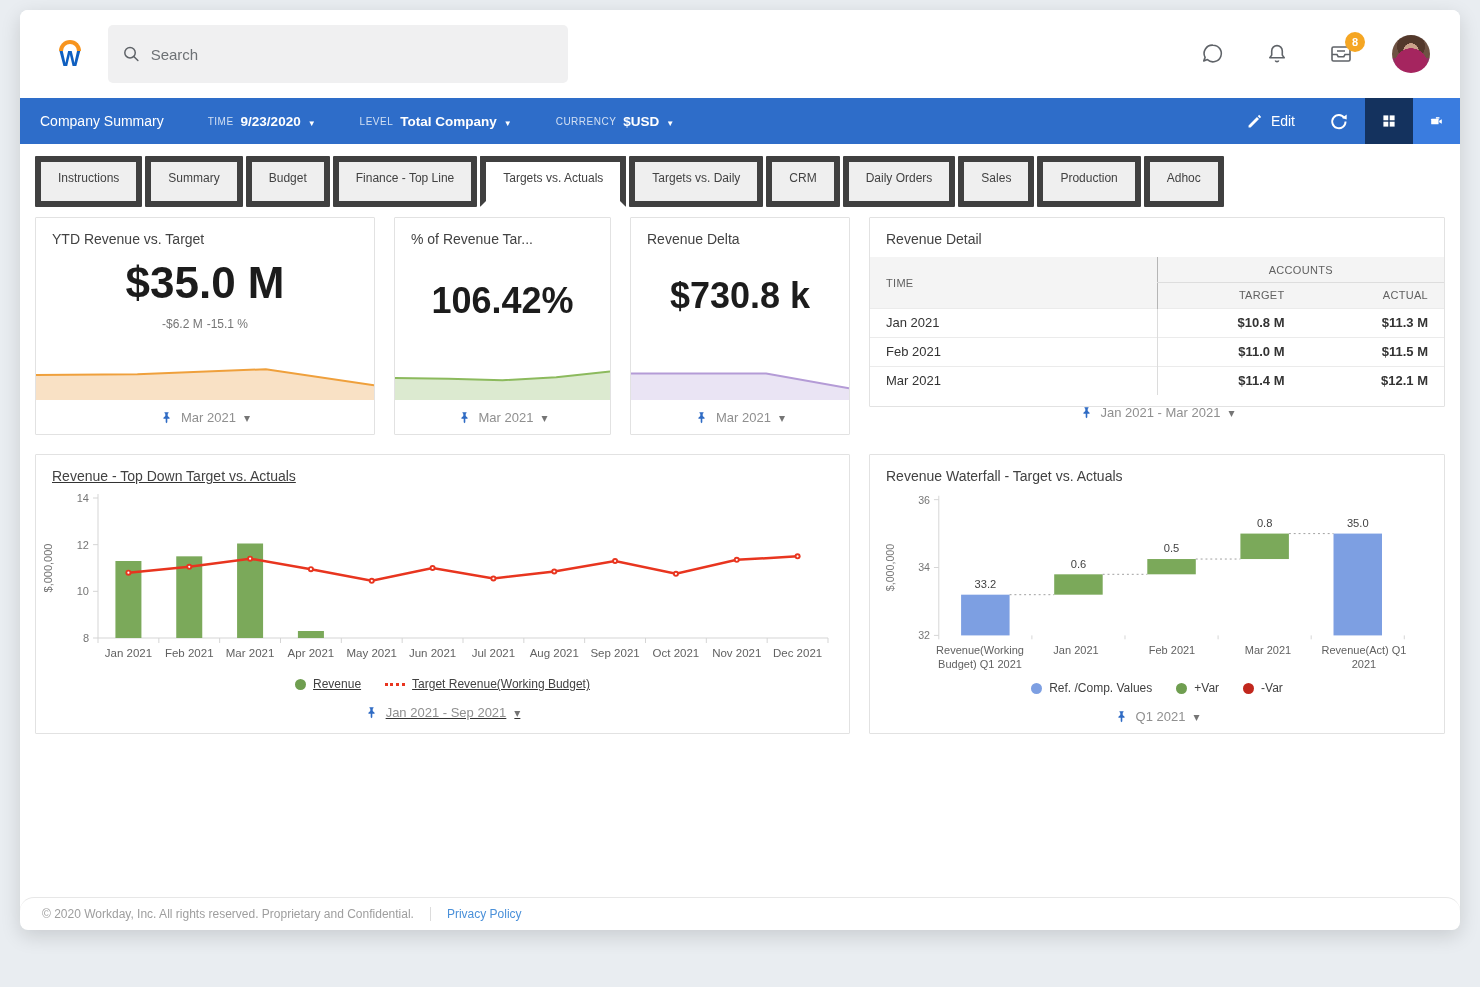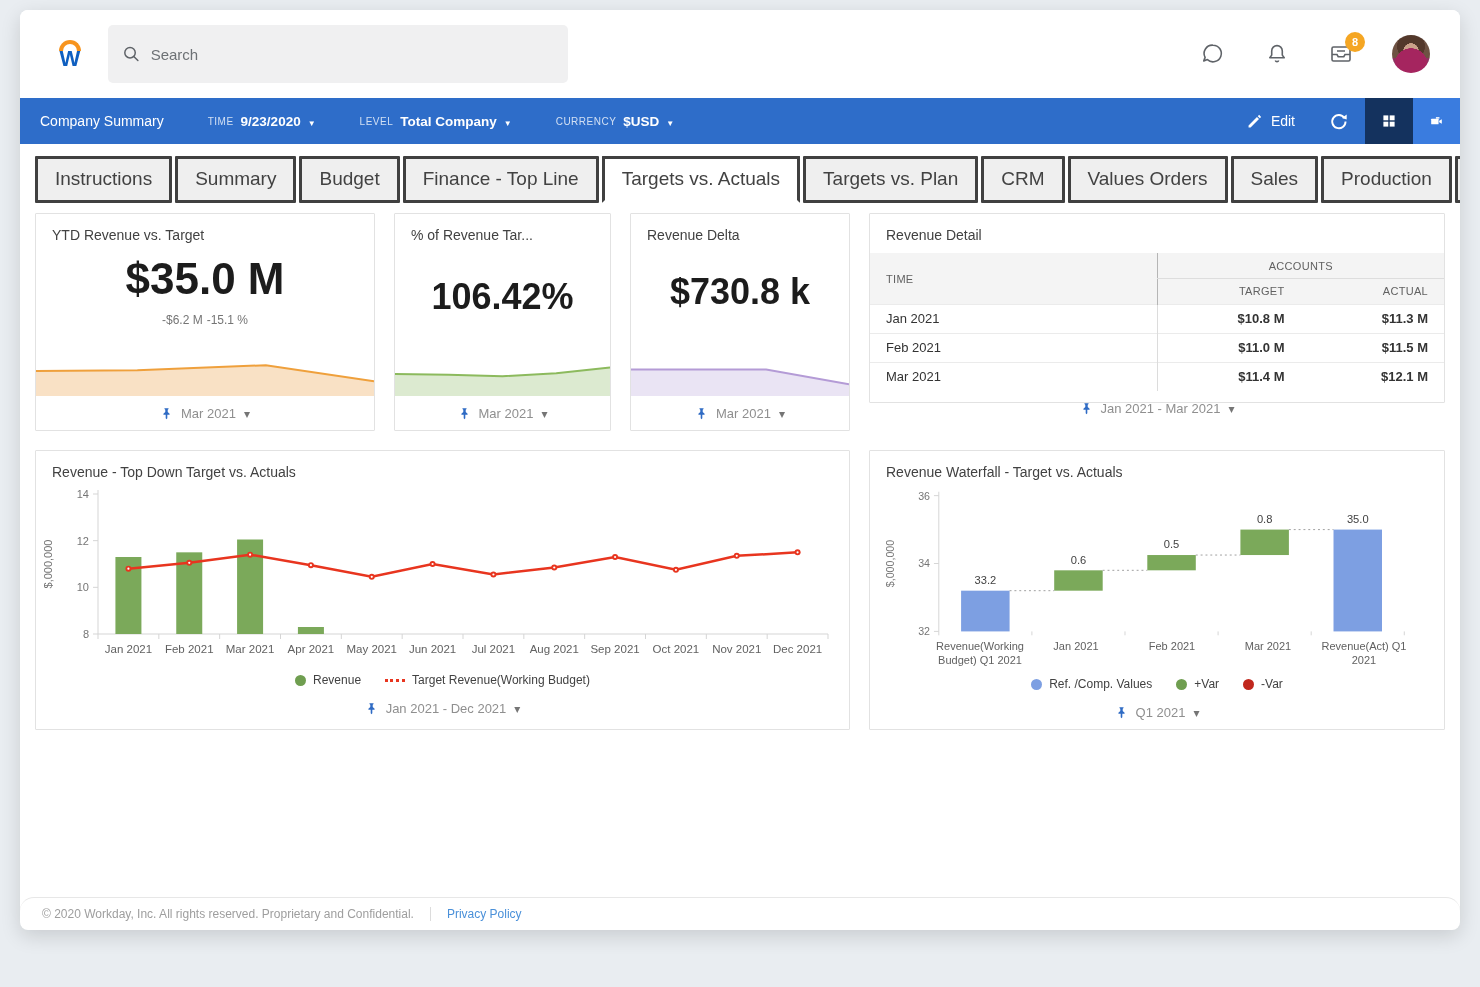--- a/index.html
+++ b/index.html
@@ -45,21 +45,21 @@
   .filter .flabel { font-size:10px; letter-spacing:.5px; color:rgba(255,255,255,.78); }
   .filter .fvalue { font-size:13.5px; font-weight:700; }
   .caret-w::after { content:"▼"; font-size:8px; color:#fff; }
   .bluebar .right { margin-left:auto; display:flex; align-items:stretch; }
   .bar-btn { display:flex; align-items:center; justify-content:center; gap:8px; padding:0 17px; cursor:pointer; font-size:14px; }
   .bar-btn svg { fill:#fff; stroke:none; }
   .grid-btn { width:48px; background:#14325e; }
   .cam-btn { width:47px; background:#3a7cdf; }
   
   .tabbar { display:flex; gap:3px; padding:12px 15px 0; flex:0 0 auto; }
-  .tab { background:#efefef; border:3px solid #404040; padding:9px 17px 10px; font-size:19px; color:#424242;
+  .tab { background:#efefef; border:6px solid #404040; padding:9px 17px 16px; font-size:12px; color:#424242;
     cursor:pointer; white-space:nowrap; border-radius:1px; }
   .tab.active { background:#fff; border-bottom-color:#fff; font-weight:400; }
   
   .content { flex:1 1 auto; padding:10px 15px 0; }
   .row { display:flex; gap:19px; }
   .row2 { margin-top:19px; }
   .card { background:#fff; border:1px solid #e2e2e2; border-radius:1px; }
   .card-title { font-size:14px; color:#424242; padding:13px 16px 0; }
   .kpi-card { height:218px; display:flex; flex-direction:column; }
   .w340{ width:340px; } .w217{ width:217px; } .w220{ width:220px; }
@@ -80,21 +80,21 @@
   .rev-table th { font-weight:400; font-size:11px; color:#616161; letter-spacing:.3px; }
   th.h-time { text-align:left; padding:0 16px; }
   th.h-accounts { text-align:center; padding:7px 0 6px; border-left:1px solid #b5b5b5; border-bottom:1px solid #ddd; }
   th.h-sub { text-align:right; padding:6px 16px 7px; }
   th.h-target { border-left:1px solid #b5b5b5; }
   .rev-table td { padding:6px 16px 7px; border-top:1px solid #ebebeb; }
   td.num { text-align:right;font-weight:bold; }
   td.t-col { border-left:1px solid #dcdcdc; }
   
   .chart-card { height:280px; display:flex; flex-direction:column; }
-  .chart-left { width:815px; }
+  .chart-left { width:815px;text-decoration:underline; }
   .chart-right { flex:1; }
   .chart-svg { display:block; width:100%; margin-top:4px; }
   .legend-row { display:flex; justify-content:center; align-items:center; gap:24px; font-size:12px; color:#424242; height:22px; }
   .legend-item { display:flex; align-items:center; gap:7px; }
   .dot { width:11px; height:11px; border-radius:50%; }
   .dashes { width:20px; border-top:3px dotted #e63a22; }
   .wf-cats { display:flex; margin-left:62px; width:480px; font-size:11px; color:#616161; text-align:center; line-height:1.25; }
   .wf-cats div { flex:0 0 96px; padding:1px 2px 0; }
   
   .appfooter { flex:0 0 auto; border-top:1px solid #e7e7e7; padding:9px 22px; font-size:12px; color:#9e9e9e;
@@ -191,23 +191,23 @@
       </div>
     </div>
   </div>
 
   <nav class="tabbar">
       <div class="tab">Instructions</div>
       <div class="tab">Summary</div>
       <div class="tab">Budget</div>
       <div class="tab">Finance - Top Line</div>
       <div class="tab active">Targets vs. Actuals</div>
-      <div class="tab">Targets vs. Plan</div>
+      <div class="tab">Targets vs. Daily</div>
       <div class="tab">CRM</div>
-      <div class="tab">Values Orders</div>
+      <div class="tab">Daily Orders</div>
       <div class="tab">Sales</div>
       <div class="tab">Production</div>
       <div class="tab">Adhoc</div>
     </nav>
 
   <main class="content">
     <div class="row row1">
 
       <section class="card kpi-card w340">
         <div class="card-title">YTD Revenue vs. Target</div>
@@ -388,21 +388,21 @@
             </span>
             <span class="legend-item">
               <span class="dashes" style="border-top-color: rgb(232, 53, 31);"></span>
               <span>Target Revenue(Working Budget)</span>
             </span>
           </div>
         <div class="pin-row">
           <svg width="13" height="15" viewBox="0 0 16 16">
             <path d="M5.5 1.5h5v1l-1 .8v3l2.3 1.9v1.3H9v4.3L8 15l-1-1.2V9.5H4.2V8.2l2.3-1.9v-3l-1-.8z"></path>
           </svg>
-          <span>Jan 2021 - Dec 2021</span>
+          <span>Jan 2021 - Sep 2021</span>
           <span class="caret-g"></span>
         </div>
       </section>
 
       <section class="card chart-card chart-right">
         <div class="card-title">Revenue Waterfall - Target vs. Actuals</div>
         <svg class="chart-svg" id="wf-svg" viewBox="0 0 574 160">
             <line x1="62" y1="8" x2="62" y2="152" stroke="#d5d5d5"></line>
             <line x1="57" y1="152" x2="62" y2="152" stroke="#d5d5d5"></line>
             <text x="53" y="156" text-anchor="end" font-size="11" fill="#757575">32</text>

